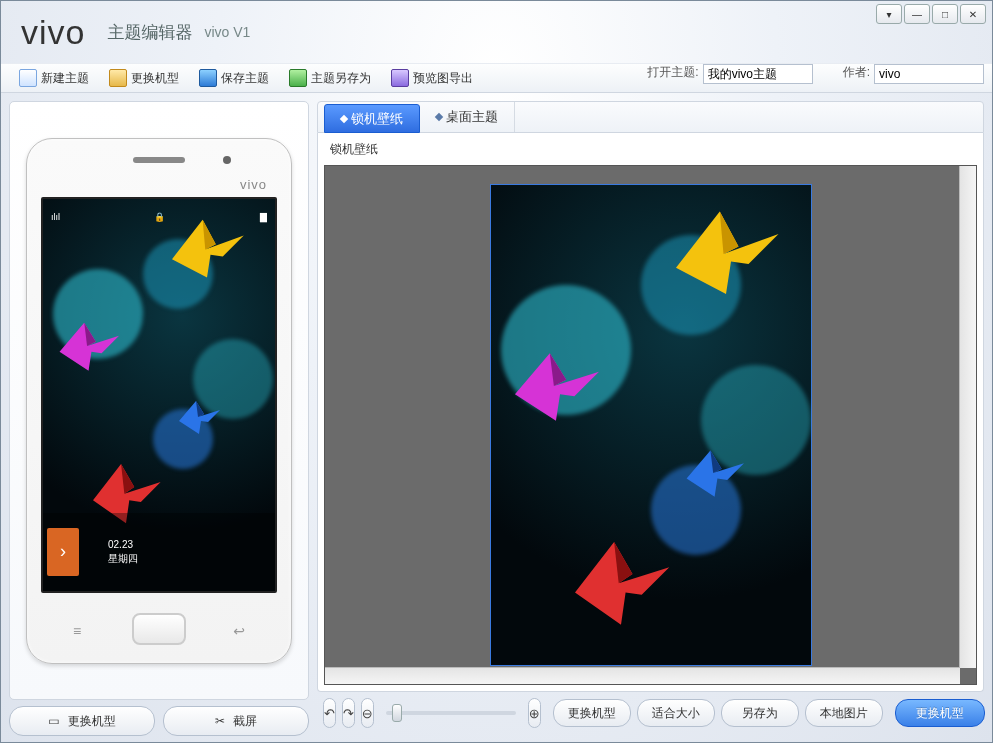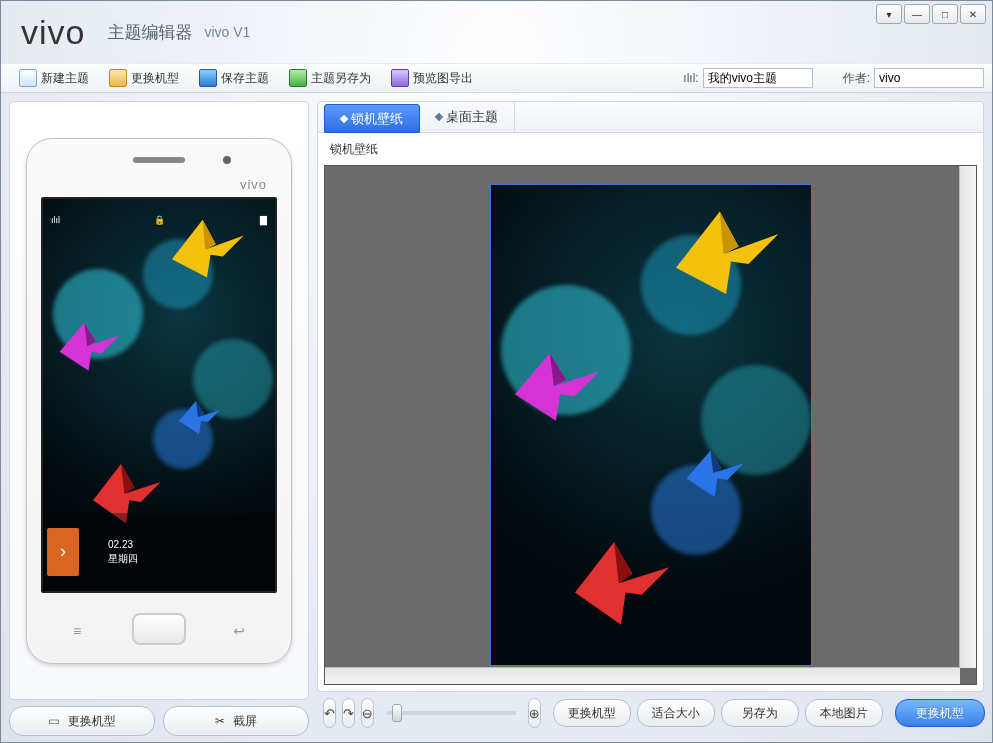--- a/index.html
+++ b/index.html
@@ -44,21 +44,21 @@
     width:24px;height:18px;border:1px solid #9aa;background:linear-gradient(#fff,#e6e9ee);
     border-radius:3px;display:flex;align-items:center;justify-content:center;
     cursor:pointer;font-family:Arial;font-size:10px;color:#333;
   }
   
   .toolbar{
     height:28px;
     background:linear-gradient(#fdfefe,#edf1f6);
     border-top:1px solid #e8ecf2;
     border-bottom:1px solid #cfd6e0;
-    display:flex;align-items:center;
+    display:flex;
     padding:0 8px;
   }
   .tb-btn{display:flex;align-items:center;gap:4px;padding:0 10px;height:100%;cursor:pointer;}
   .tb-ico{width:16px;height:16px;display:inline-block;border-radius:2px;}
   .ico-new{background:linear-gradient(#fff,#cfe3ff);border:1px solid #7aa6e0;}
   .ico-open{background:linear-gradient(#ffe9a8,#e6b84a);border:1px solid #c28a1c;}
   .ico-save{background:linear-gradient(#8cd0ff,#2d7bd6);border:1px solid #1e5a9e;}
   .ico-saveas{background:linear-gradient(#b0f0a0,#4ab04a);border:1px solid #2a7a2a;}
   .ico-export{background:linear-gradient(#d8c8ff,#8a6adf);border:1px solid #5a3da0;}
   .tb-spacer{flex:1;}
@@ -102,21 +102,21 @@
     background:linear-gradient(#fff,#e8e8e8);
   }
   .soft-btn{position:absolute;bottom:24px;font-size:14px;color:#999;}
   .soft-left{left:46px;}
   .soft-right{right:46px;}
   
   .wallpaper{position:absolute;inset:0;background:radial-gradient(circle at 60% 30%,#0a3540 0%,#02080c 70%);}
   .bokeh{position:absolute;border-radius:50%;filter:blur(2px);}
   .crane{position:absolute;transform-origin:center;}
   
-  .statusbar{position:absolute;top:0;left:0;right:0;height:20px;display:flex;justify-content:space-between;padding:16px 8px;color:#fff;font-size:9px;}
+  .statusbar{position:absolute;top:0;left:0;right:0;height:20px;display:flex;align-items:center;justify-content:space-between;padding:8px 8px;color:#fff;font-size:9px;}
   .clockbar{position:absolute;bottom:0;left:0;right:0;height:78px;background:rgba(0,0,0,.35);display:flex;align-items:center;color:#fff;}
   .unlock{width:32px;height:48px;background:rgba(255,120,40,.85);margin-left:4px;display:flex;align-items:center;justify-content:center;font-size:18px;color:#fff;border-radius:2px;}
   .clock-time{font-size:38px;font-weight:300;margin-left:14px;letter-spacing:1px;}
   .clock-date{margin-left:29px;font-size:10px;line-height:14px;}
   
   .left-btns{display:flex;gap:8px;height:28px;}
   .pill-btn{
     flex:1;height:28px;border:1px solid #b5c0cf;border-radius:14px;
     background:linear-gradient(#fff,#e8ecf2);
     display:flex;align-items:center;justify-content:center;gap:8px;
@@ -218,21 +218,21 @@
     </div>
     <div class="tb-btn">
       <span class="tb-ico ico-saveas"></span>
       <span>主题另存为</span>
     </div>
     <div class="tb-btn">
       <span class="tb-ico ico-export"></span>
       <span>预览图导出</span>
     </div>
     <div class="tb-spacer"></div>
-    <span class="tb-label">ılıl:</span>
+    <span class="tb-label">打开主题:</span>
     <input class="tb-input" style="width: 100px;" value="我的vivo主题">
     <span style="width:30px"></span>
     <span class="tb-label">作者:</span>
     <input class="tb-input" style="width: 100px;" value="vivo">
   </div>
 
   <div class="main">
 
     <div class="left-panel">
       <div class="phone-wrap">

